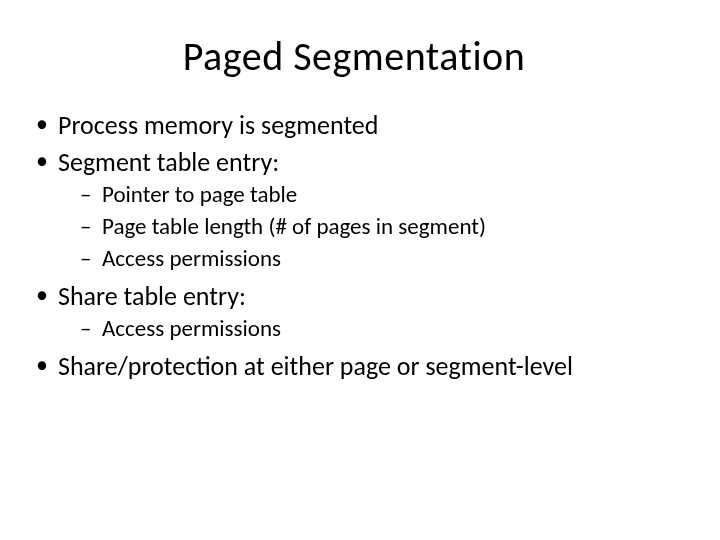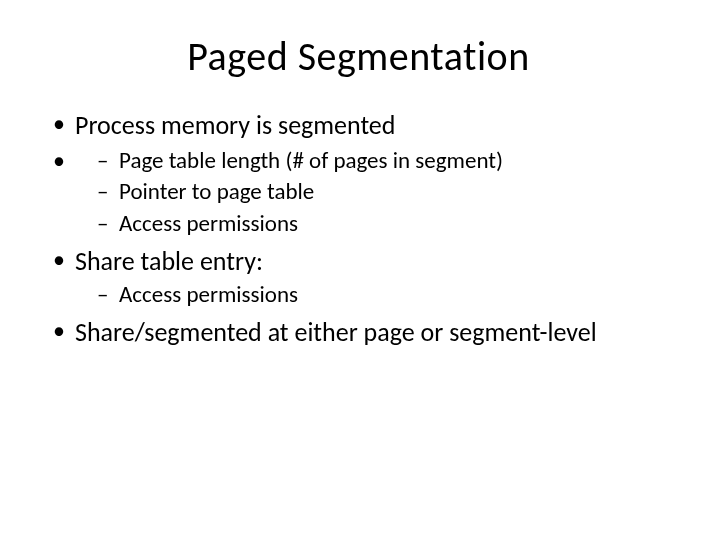--- a/index.html
+++ b/index.html
@@ -8,33 +8,33 @@
     width: 720px;
     height: 540px;
     background: #fff;
     font-family: Calibri, "Segoe UI", Arial, sans-serif;
     color: #000;
   }
   .slide {
     box-sizing: border-box;
     width: 720px;
     height: 540px;
-    padding: 24px 40px 0 37px;
+    padding: 24px 40px 0 28px;
   }
   .title {
     text-align: center;
     font-size: 40px;
     font-weight: 400;
     margin: 8px 0 28px 0;
     letter-spacing: 0.5px;
   }
   ul.level1 {
     list-style: none;
     padding-left: 0;
-    margin: 12px;
+    margin: 4px;
     font-size: 26px;
     line-height: 1.25;
   }
   ul.level1 > li {
     position: relative;
     padding-left: 26px;
     margin-bottom: 4px;
   }
   ul.level1 > li::before {
     content: "•";
@@ -66,29 +66,30 @@
 <body>
 
 <div class="slide">
   <h1 class="title">Paged Segmentation</h1>
 
   <ul class="level1">
     <li>
       <span>Process memory is segmented</span>
     </li>
     <li>
+      <span>Segment table entry:</span>
       <ul class="level2">
+        <li><span>Pointer to page table</span></li>
         <li><span>Page table length (# of pages in segment)</span></li>
-        <li><span>Pointer to page table</span></li>
         <li><span>Access permissions</span></li>
       </ul>
     </li>
     <li>
       <span>Share table entry:</span>
       <ul class="level2">
         <li><span>Access permissions</span></li>
       </ul>
     </li>
     <li>
-      <span>Share/segmented at either page or segment-level</span>
+      <span>Share/protection at either page or segment-level</span>
     </li>
   </ul>
 </div>
 
 </body></html>

